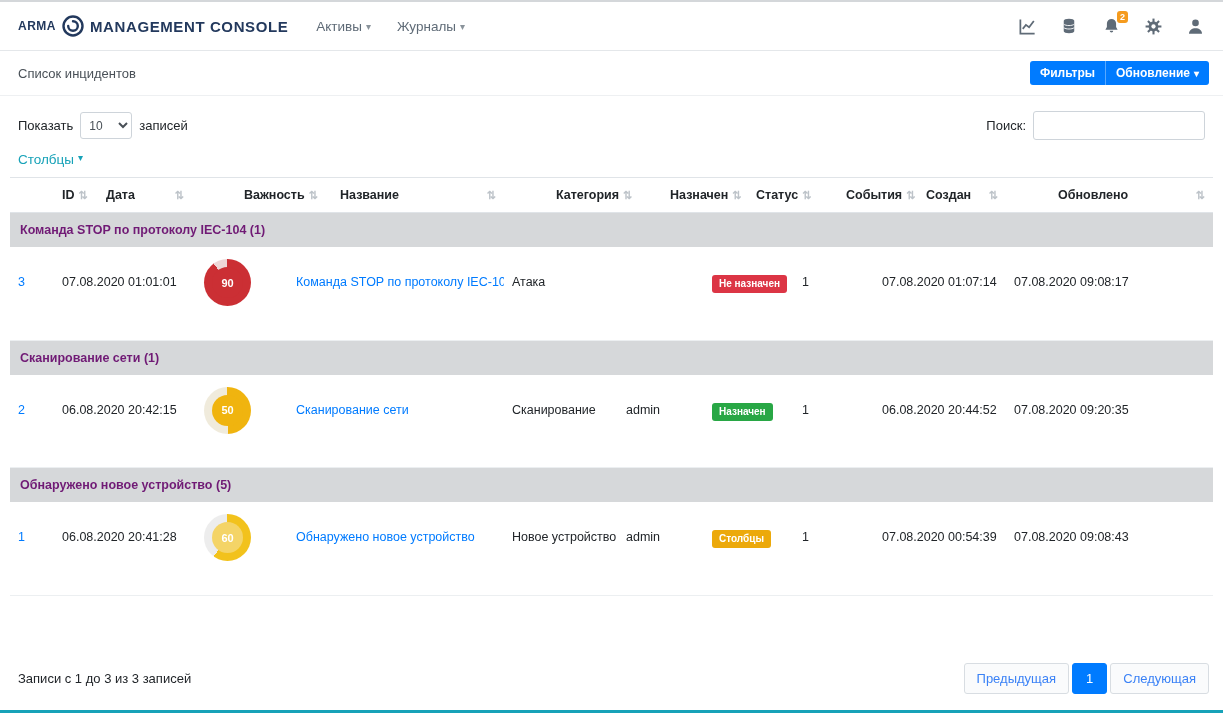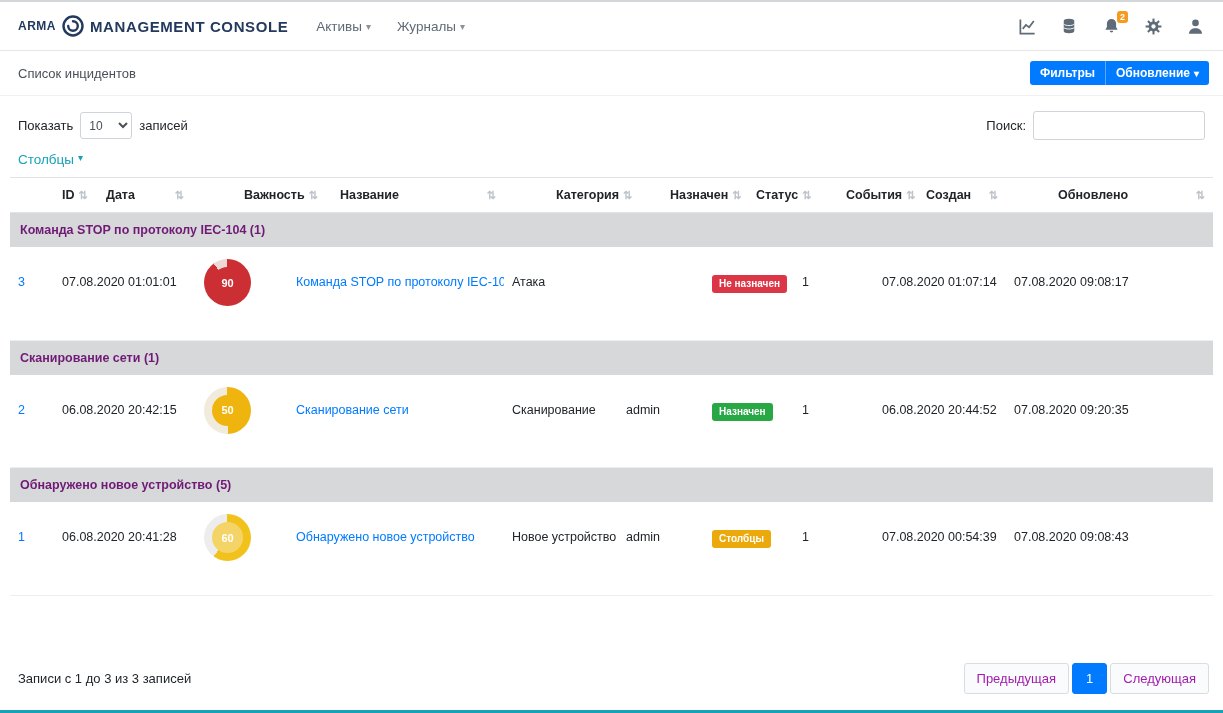--- a/index.html
+++ b/index.html
@@ -114,21 +114,21 @@
   .badge-warning { background:#eca90b; }
 
   
   .card-footer {
     margin-top:auto; display:flex; align-items:center; justify-content:space-between;
     padding:14px 14px 16px 18px;
   }
   .records-summary { font-size:13px; color:#212529; }
   .pagination { display:flex; gap:3px; }
   .page-btn {
-    border:1px solid #d8dde2; background:#fafbfc; color:#a21caf; font-size:13px;
+    border:1px solid #d8dde2; background:#fafbfc; color:#3b82f6; font-size:13px;
     padding:7px 12px; border-radius:3px; cursor:pointer; font-family:inherit;
   }
   .page-btn.active { background:#007bff; border-color:#007bff; color:#fff; padding:7px 13px; }
 </style>
 </head>
 <body>
 
 <div class="wrapper">
 
   <div class="navbar">

